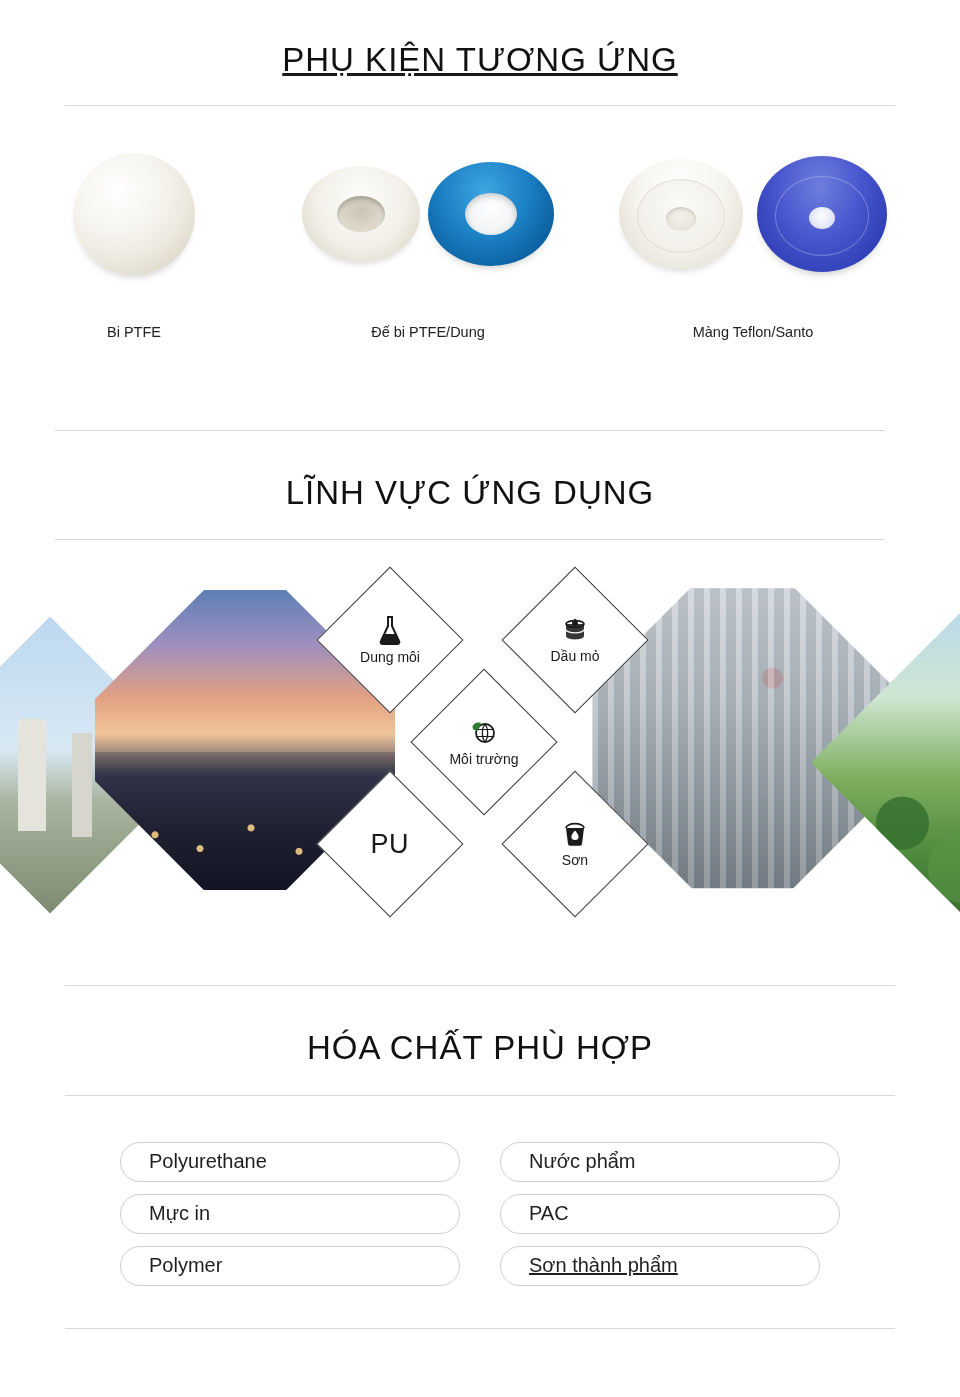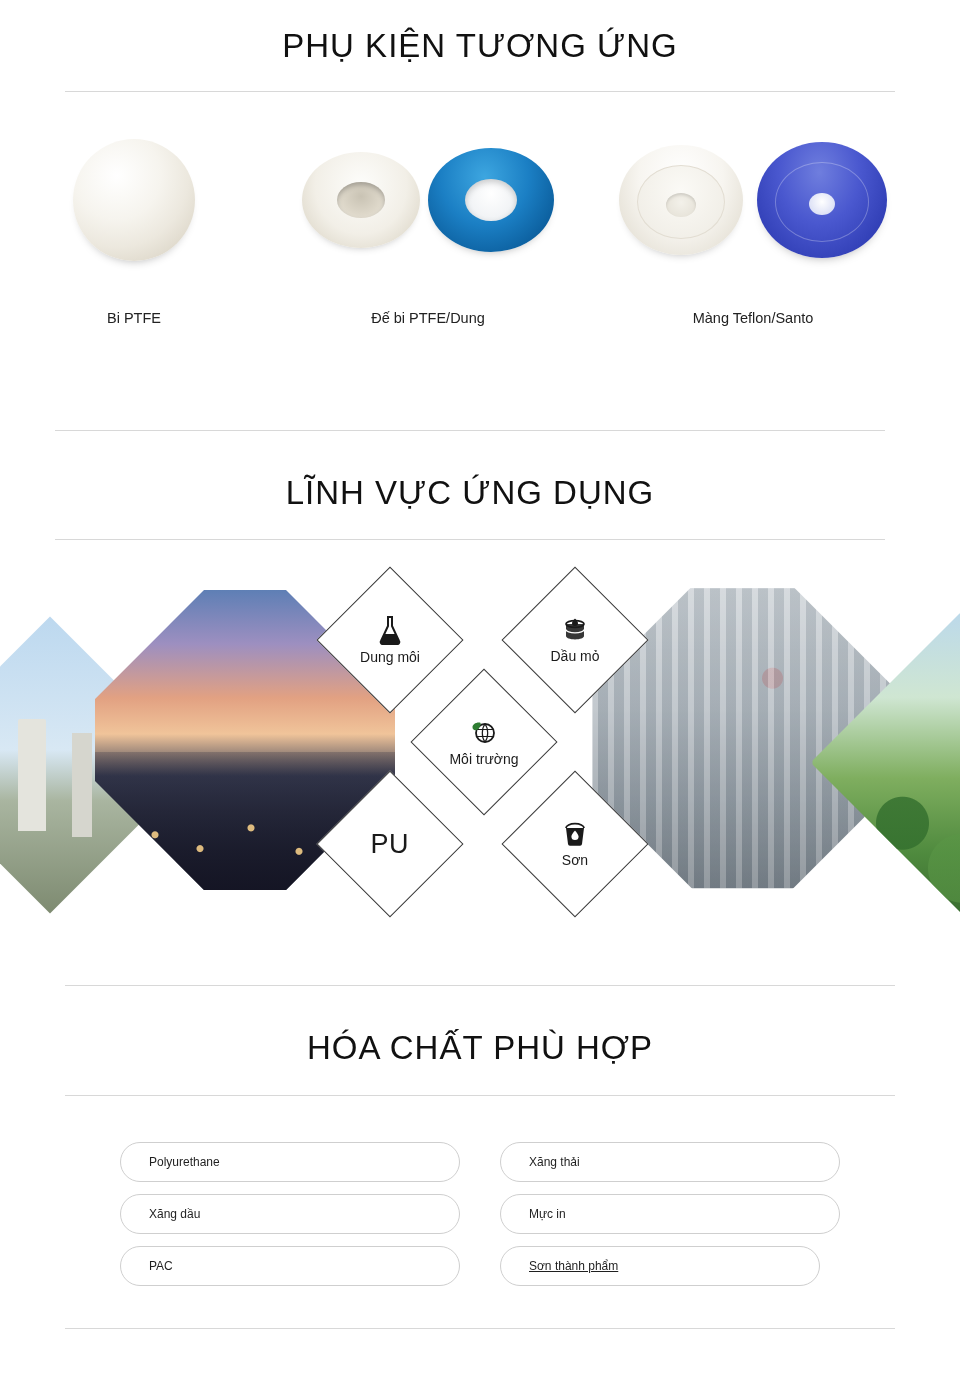--- a/index.html
+++ b/index.html
@@ -31,21 +31,21 @@
   }
   .rule {
     height: 1px;
     background: #d8d8d8;
     margin: 0 auto;
     width: 830px;
   }
 
   
   .sec1 { position: absolute; top: 0; left: 0; width: 960px; }
-  .sec1 .title-wrap { padding-top: 26px; }
+  .sec1 .title-wrap { padding-top: 40px; text-decoration: underline; }
   .sec1 .rule { margin-top: 25px; }
 
   .acc-row {
     display: flex;
     width: 960px;
     padding: 0;
     margin-top: 38px;
   }
   .acc-group {
     display: flex;
@@ -240,21 +240,21 @@
     column-gap: 40px;
     row-gap: 12px;
   }
   .chem-pill {
     height: 40px;
     border: 1px solid #cfcfcf;
     border-radius: 20px;
     display: flex;
     align-items: center;
     padding-left: 28px;
-    font-size: 12px;
+    font-size: 20px;
     color: #1f1f1f;
     background: #fff;
   }
   .chem-pill.narrow { width: 320px; text-decoration: underline; }
   .sec3 .rule.bottom { margin-top: 42px; }
 </style>
 </head>
 <body>
 
 <div class="page">
@@ -378,26 +378,26 @@
 
   <section class="sec3">
     <div class="rule top"></div>
     <div class="title-wrap">
       <h2 class="section-title">HÓA CHẤT PHÙ HỢP</h2>
     </div>
     <div class="rule mid"></div>
 
     <div class="chem-grid">
       <div class="chem-pill">Polyurethane</div>
-      <div class="chem-pill">Xăng thải</div>
-
-      <div class="chem-pill">Xăng dầu</div>
+      <div class="chem-pill">Nước phẩm</div>
+
       <div class="chem-pill">Mực in</div>
 
       <div class="chem-pill">PAC</div>
+      <div class="chem-pill">Polymer</div>
 
       <div class="chem-pill narrow">Sơn thành phẩm</div>
     </div>
 
     <div class="rule bottom"></div>
   </section>
 
 </div>
 
 </body></html>

